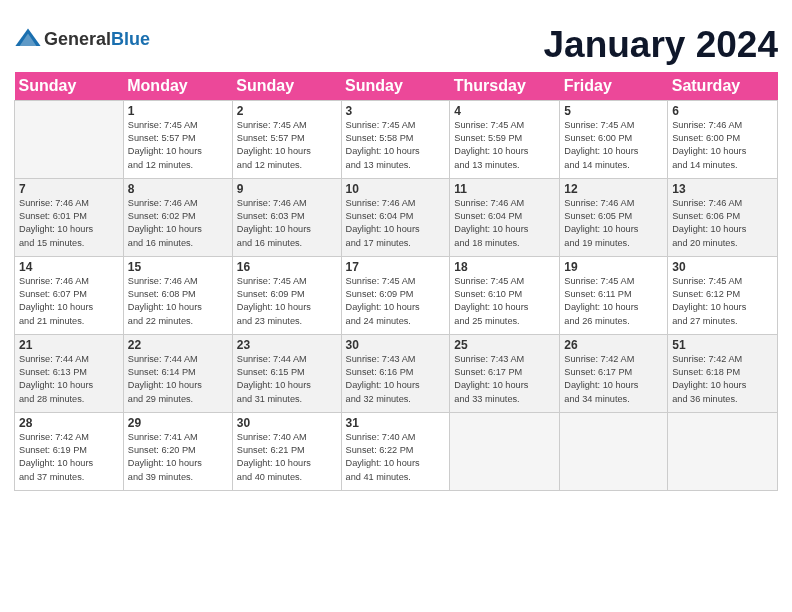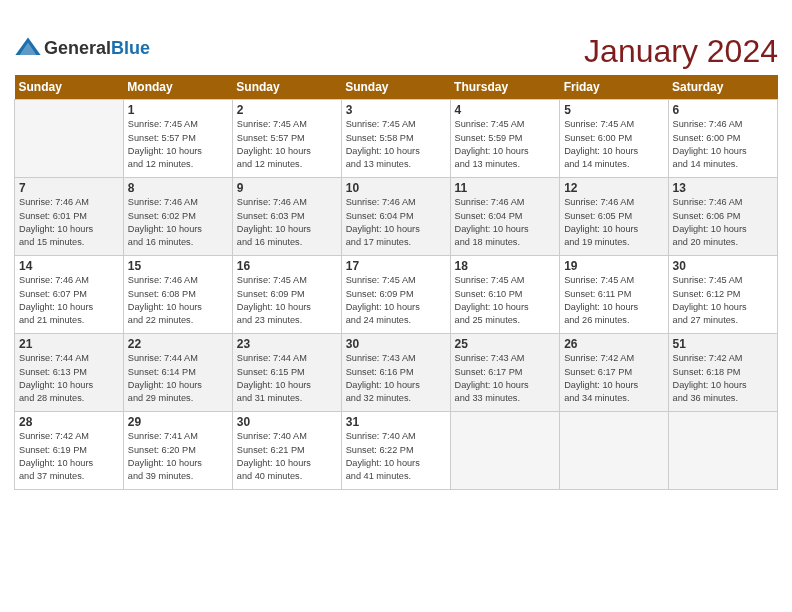--- a/index.html
+++ b/index.html
@@ -5,22 +5,21 @@
     * { margin: 0; padding: 0; box-sizing: border-box; }
     body {
       font-family: Arial, sans-serif;
       background: #fff;
       width: 792px;
       height: 612px;
       overflow: hidden;
     }
     .container {
       width: 792px;
-      padding: 10px 14px;
-      margin-top: 24px;
+      padding: 25px 14px;
     }
     .header-row {
       display: flex;
       justify-content: space-between;
       align-items: flex-start;
       margin-bottom: 6px;
     }
     .logo {
       display: flex;
       align-items: center;
@@ -37,40 +36,40 @@
       color: #1a6faf;
     }
     .logo-icon {
       width: 28px;
       height: 28px;
     }
     .title-block {
       text-align: right;
     }
     .month-title {
-      font-size: 32px;
-      font-weight: normal;
-      color: #7f1d1d;
+      font-size: 37px;
+      font-weight: bold;
+      color: #0f172a;
       line-height: 1.1;
     }
     .location {
       font-size: 14px;
       color: #555;
     }
     table {
       width: 100%;
       border-collapse: collapse;
       font-size: 10px;
     }
     thead tr th {
-      background-color: #a16207;
+      background-color: #ec4899;
       color: #fff;
       padding: 5px 4px;
       text-align: left;
-      font-size: 12px;
+      font-size: 16px;
       font-weight: bold;
     }
     tbody tr td {
       border: 1px solid #ccc;
       padding: 3px 4px;
       vertical-align: top;
       width: 113px;
       height: 78px;
       color: #333;
     }

